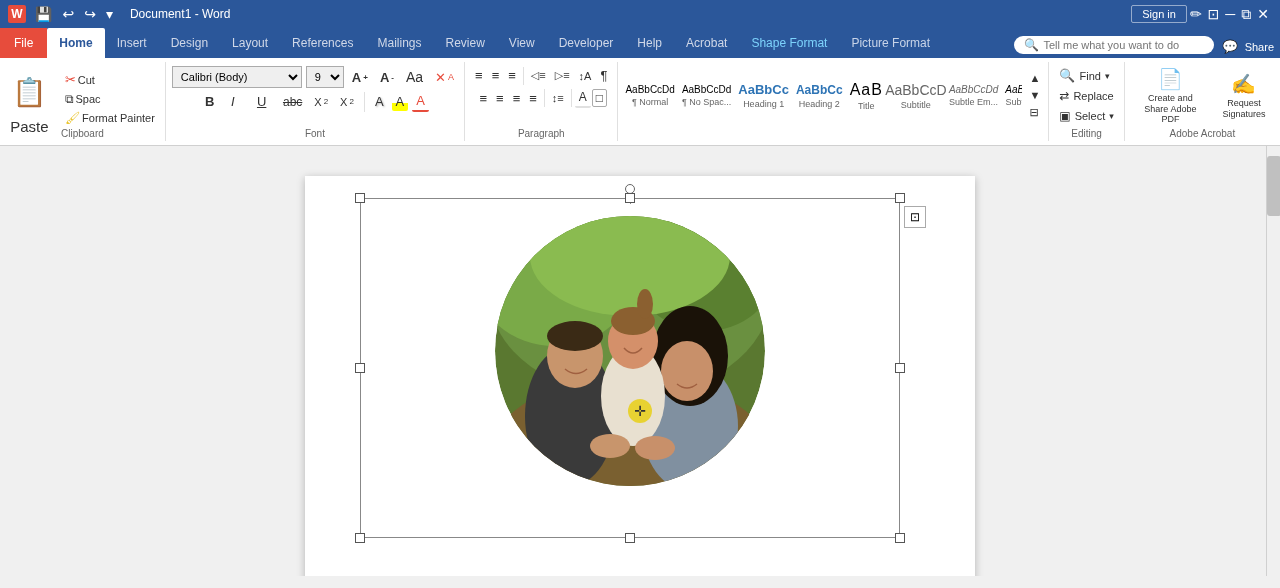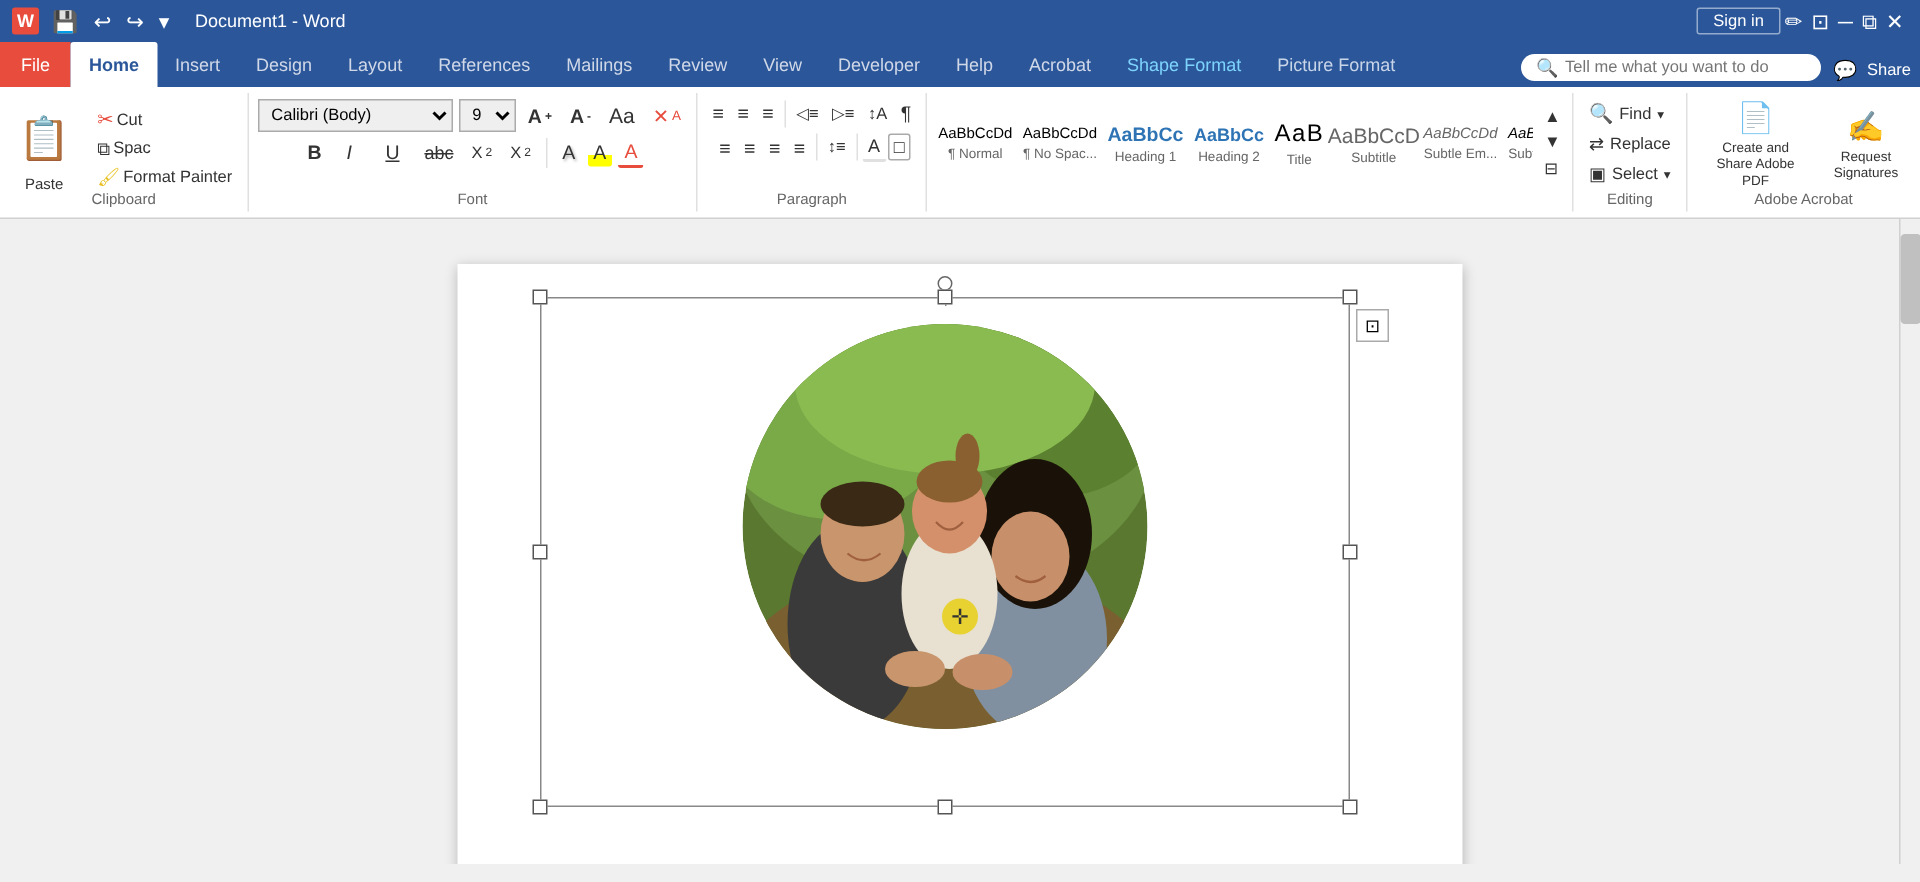--- a/index.html
+++ b/index.html
@@ -284,21 +284,21 @@
 
 <div class="ribbon">
 
   <div class="ribbon-group" style="padding:0 6px; align-items:center;">
     <div class="ribbon-group-content" style="gap:4px; align-items:flex-start; padding-bottom:16px; padding-top:4px;">
 
       <div style="display:flex; flex-direction:column; align-items:center; margin-right:4px;">
         <button class="ribbon-btn ribbon-btn-large" style="height:52px; font-size:28px; min-width:36px;">
           <span>📋</span>
         </button>
-        <span style="font-size:10px; color:#333;">Paste</span>
+        <span style="font-size:15px; color:#333;">Paste</span>
       </div>
 
       <div class="rg-col" style="padding-top:4px;">
         <button class="ribbon-btn">
           <span style="color:#e74c3c; font-size:13px;">✂</span>
           <span>Cut</span>
         </button>
         <button class="ribbon-btn">
           <span style="font-size:12px;">⧉</span>
           <span>Spac</span>

